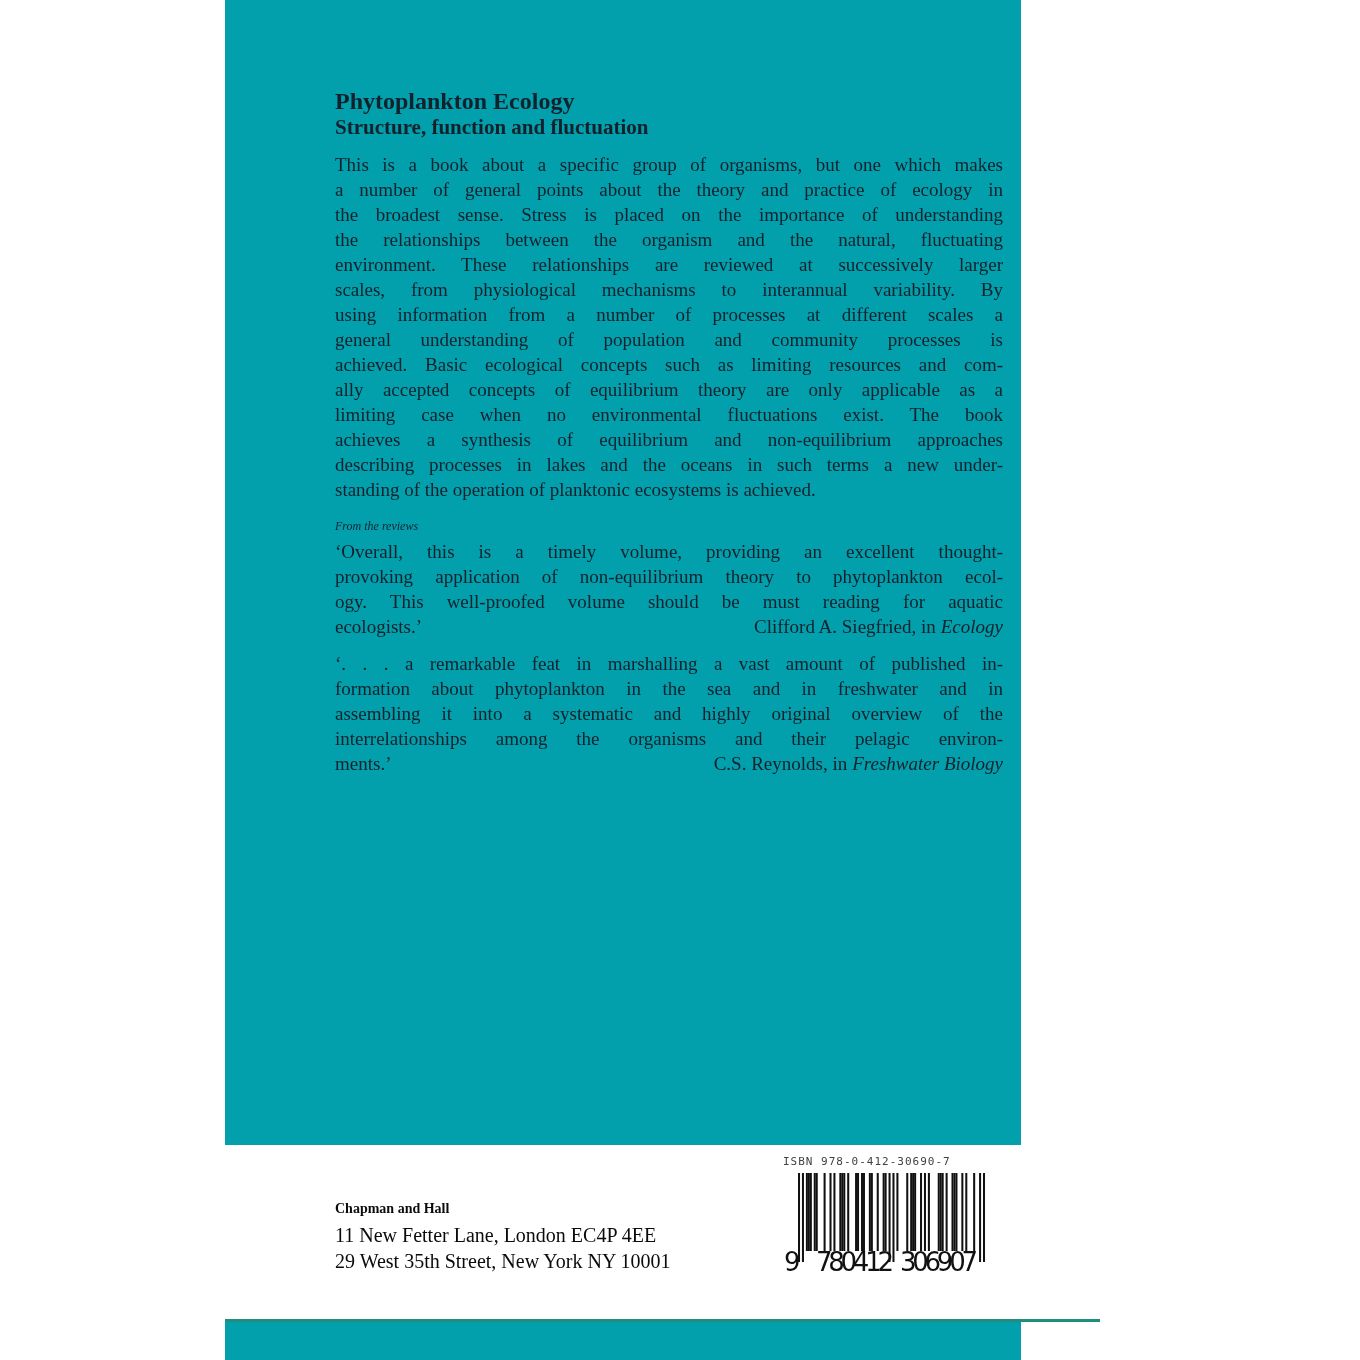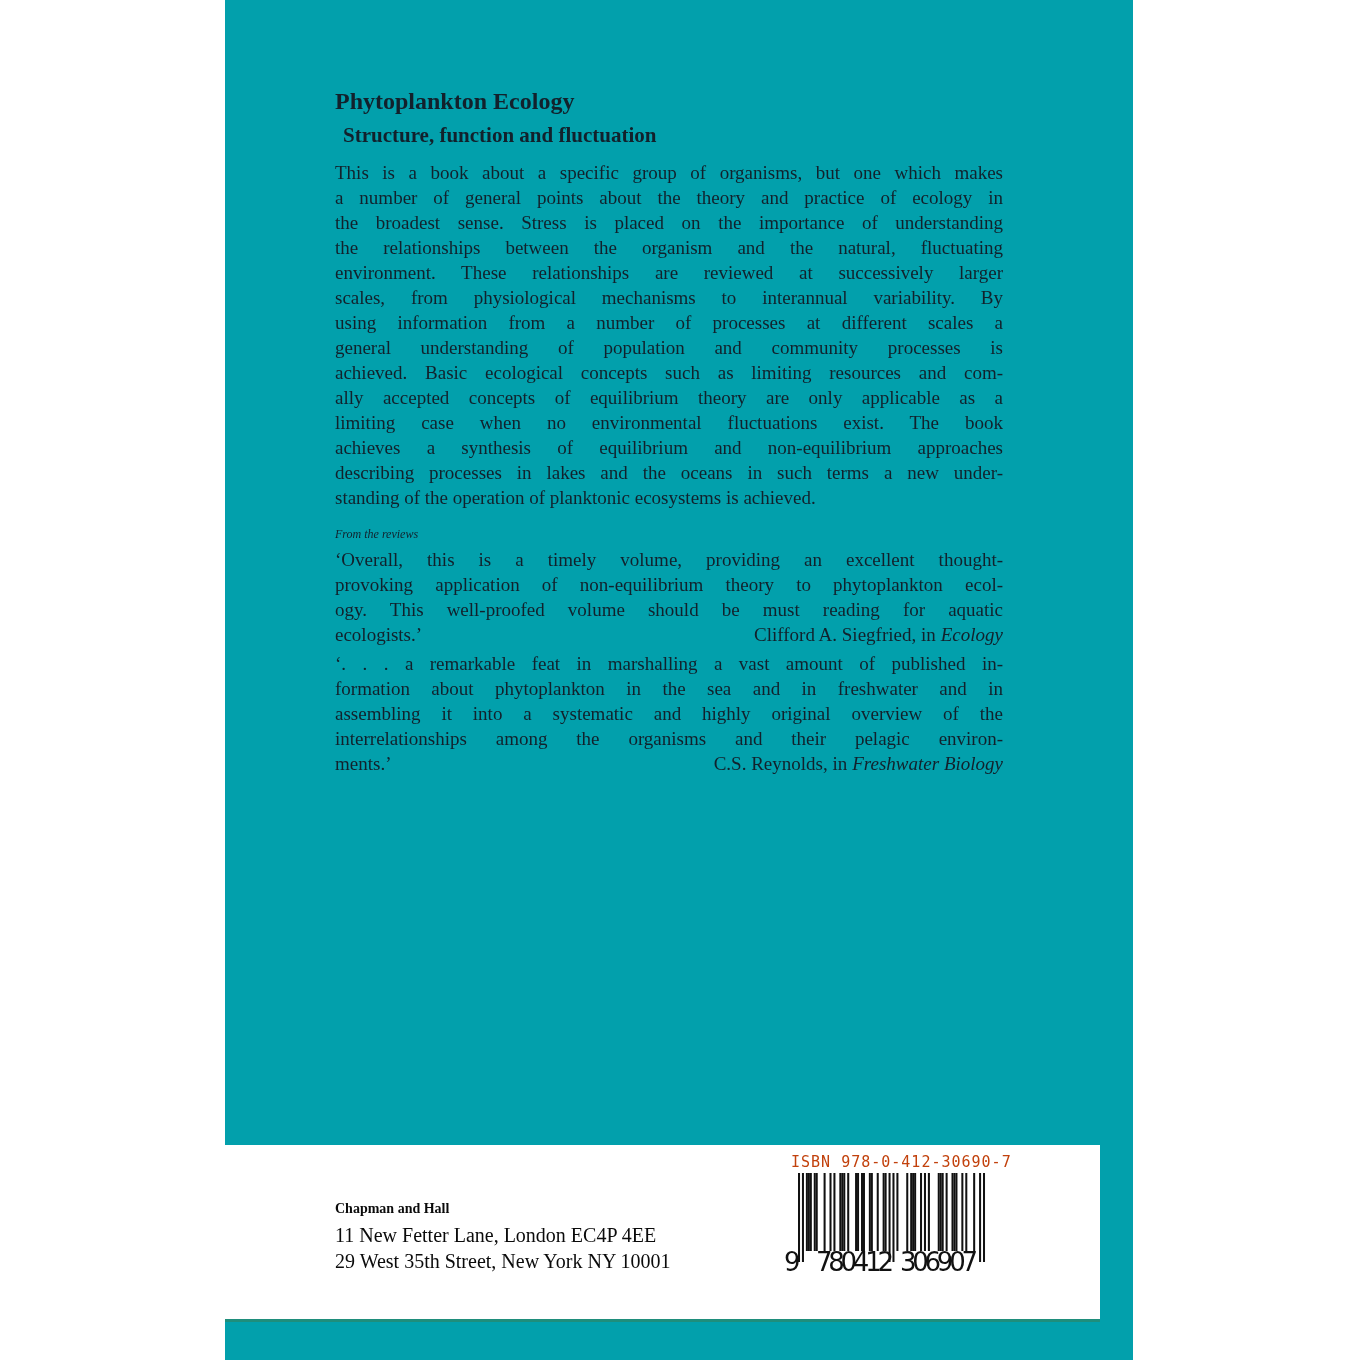--- a/index.html
+++ b/index.html
@@ -9,66 +9,66 @@
     --strip-edge:#1f8e7c;
   }
   html,body{margin:0;padding:0;}
   body{
     width:1360px;height:1360px;overflow:hidden;
     background:#ffffff;
     font-family:"Liberation Serif","DejaVu Serif",serif;
   }
   .page{position:relative;width:1360px;height:1360px;background:#ffffff;}
   .cover{
-    position:absolute;left:225px;top:0;width:908px;height:1360px;
+    position:absolute;left:225px;top:0;width:796px;height:1360px;
     background:var(--cover);
   }
   .content{
     position:absolute;left:110px;top:88px;width:668px;
     color:var(--ink);
   }
   .title{
     font-size:24px;font-weight:bold;line-height:26px;margin:0;
   }
   .subtitle{
-    font-size:21px;font-weight:bold;line-height:26px;margin:8px;
+    font-size:21px;font-weight:bold;line-height:26px;margin:0;
   }
   .author{
     font-size:21px;font-weight:normal;line-height:26px;margin:0;
   }
   .blurb{margin-top:12px;font-size:19px;line-height:25px;}
   .jl{text-align:justify;text-align-last:justify;}
   .ll{text-align:left;}
   .reviews-heading{
     margin-top:12px;font-size:12px;line-height:25px;font-style:italic;
   }
   .quote{font-size:19px;line-height:25px;margin-top:0;}
-  .quote.second{margin-top:4px;font-family:Liberation Serif, serif;}
+  .quote.second{margin-top:12px;font-family:Liberation Serif, serif;}
   .attrib{
     font-size:19px;line-height:25px;text-align:right;margin-top:-25px;
   }
   .attrib .src{font-style:italic;margin-left:5px;}
   .isbn-strip{
     position:absolute;left:0;bottom:38px;width:875px;height:177px;
     background:var(--strip);
     border-bottom:3px solid var(--strip-edge);
     box-sizing:border-box;
   }
   .publisher{
     position:absolute;left:110px;top:50px;color:#0b0b0b;
   }
   .pub-name{font-size:14px;font-weight:bold;line-height:27px;}
   .pub-line{font-size:20px;line-height:26px;}
   .barcode-block{
     position:absolute;left:558px;top:8px;width:224px;color:#111;
   }
   .isbn-label{
     font-family:"DejaVu Sans Mono","Liberation Mono",monospace;
-    font-size:15px;letter-spacing:1px;line-height:18px;
-    white-space:nowrap;margin:0 0 2px 8px;color:#c2410c;
+    font-size:11px;letter-spacing:1px;line-height:18px;
+    white-space:nowrap;margin:0 0 2px 0;color:#404040;
   }
   .barcode-svg{display:block;}
   .barcode-svg text{
     font-family:"DejaVu Sans","Liberation Sans",sans-serif;
     font-size:26px;fill:#111;
   }
 </style>
 </head>
 <body>
 

